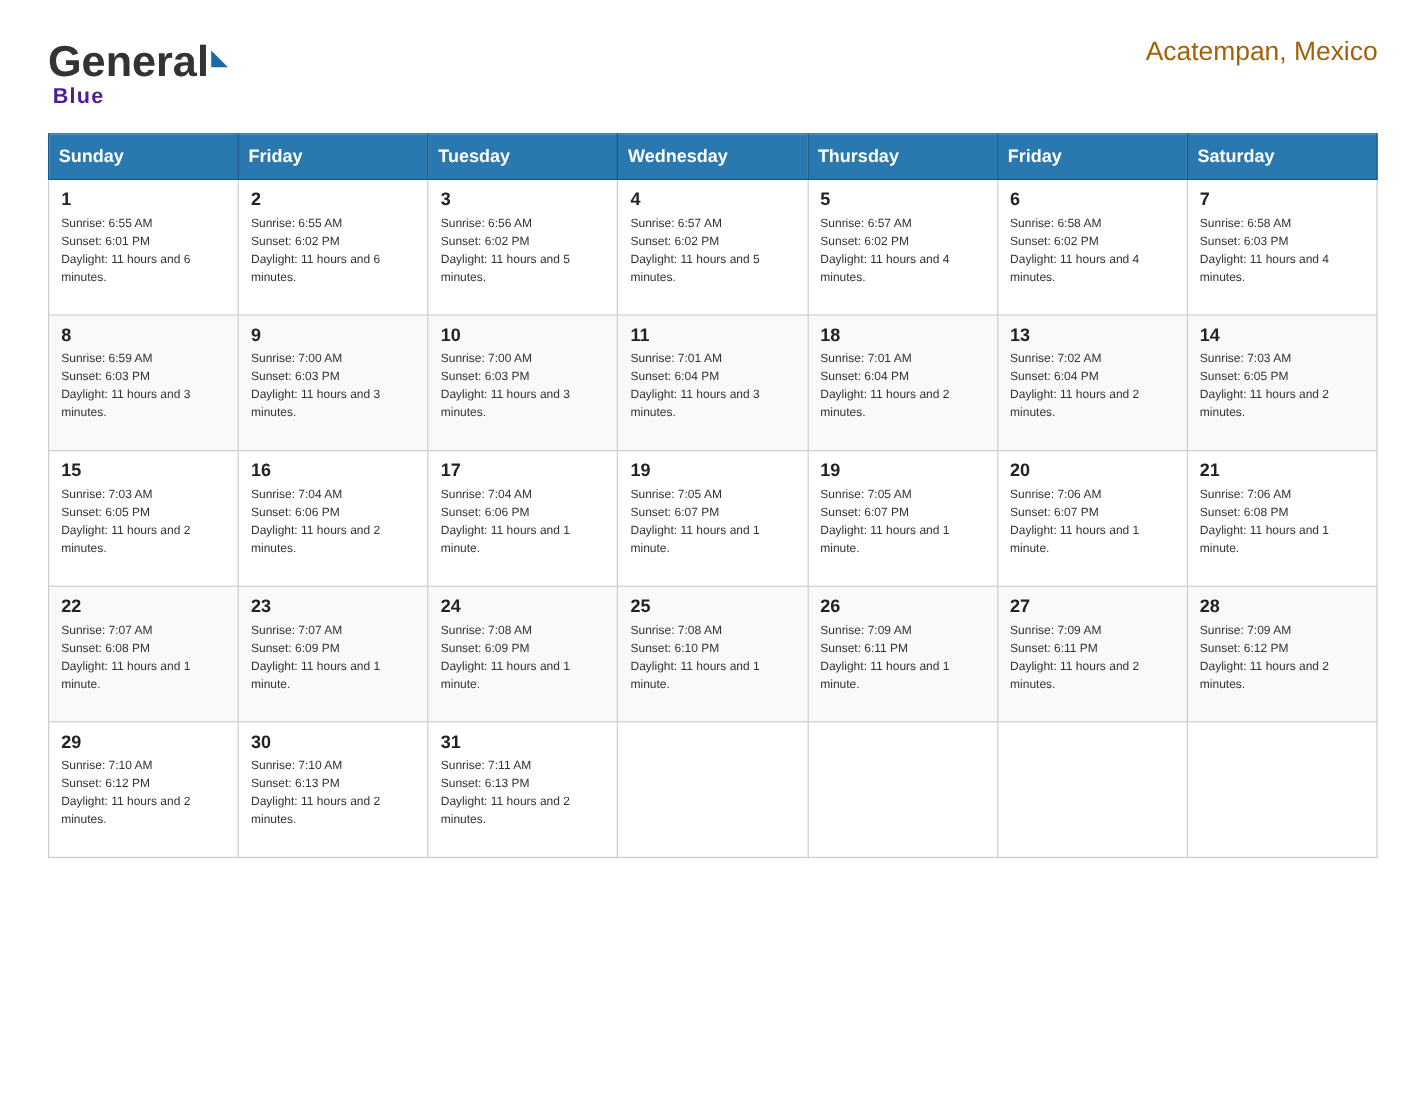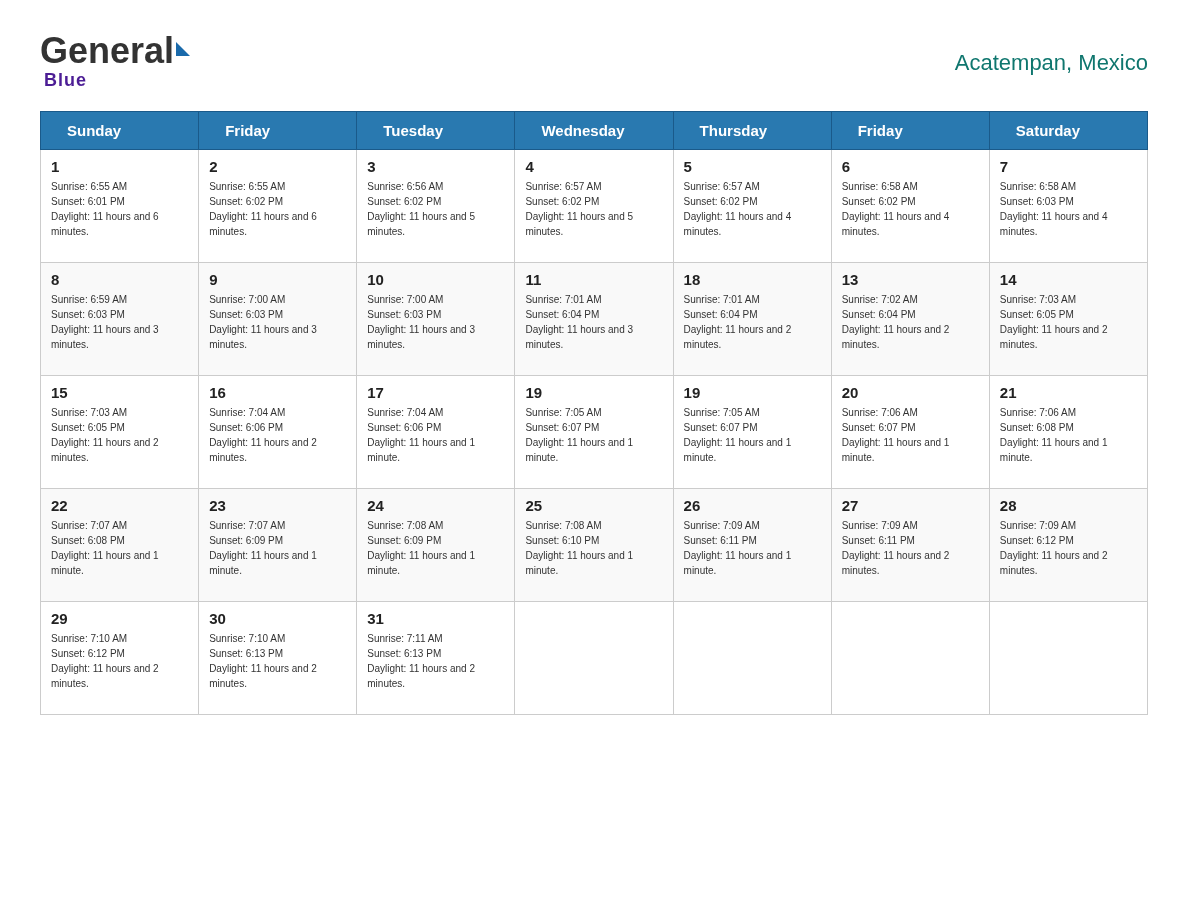--- a/index.html
+++ b/index.html
@@ -49,32 +49,32 @@
       text-align: right;
     }
     .main-title {
       font-size: 52px;
       font-weight: bold;
       color: #222;
       line-height: 1.1;
     }
     .subtitle {
       font-size: 22px;
-      color: #0f766e;
-      margin-top: 20px;
+      color: #a16207;
+      margin-top: 0;
     }
     .calendar-table {
       width: 100%;
       border-collapse: collapse;
       border: 1px solid #aaa;
     }
     .calendar-table th {
       background-color: #2979b0;
       color: #fff;
-      padding: 10px 26px;
+      padding: 10px 8px;
       text-align: left;
       font-size: 15px;
       font-weight: bold;
       border: 1px solid #1a5a8a;
     }
     .calendar-table td {
       vertical-align: top;
       padding: 8px 10px;
       border: 1px solid #ccc;
       width: 14.28%;

